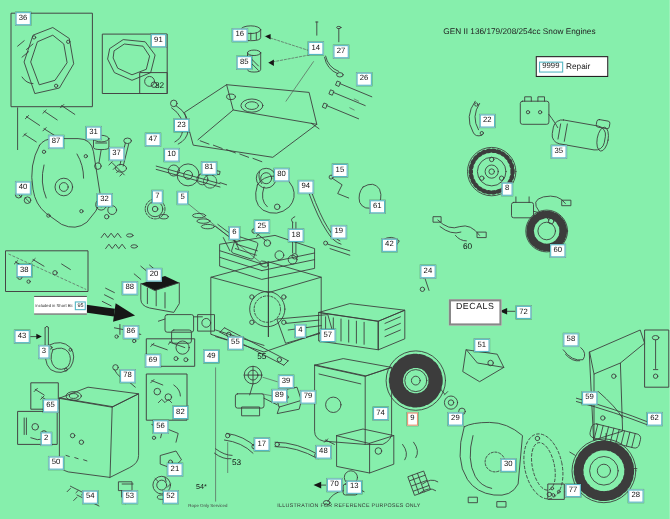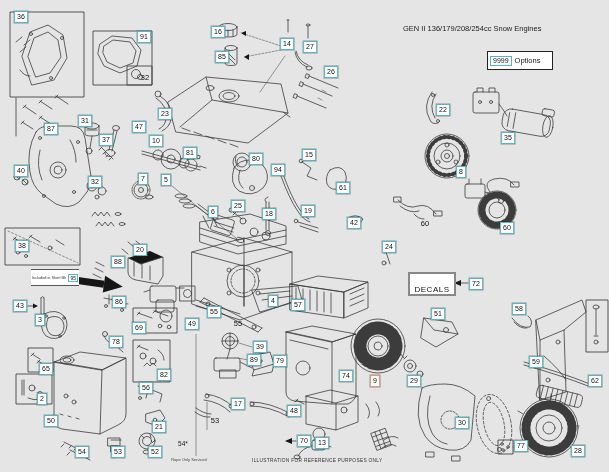--- a/index.html
+++ b/index.html
@@ -1,35 +1,35 @@
 <!DOCTYPE html>
 <html><head>
 <meta charset="utf-8">
 <style>
   html,body{margin:0;padding:0;background:#fff;}
-  .stage{position:relative;width:609px;height:472px;background:#e5e5e5;overflow:hidden;
+  .stage{position:relative;width:609px;height:472px;background:#86efac;overflow:hidden;
          font-family:"Liberation Sans","DejaVu Sans",sans-serif;color:#1a1a1a;}
   svg.art{position:absolute;left:0;top:0;}
   svg.art *{vector-effect:non-scaling-stroke;}
   .ln{stroke:#3c3c3c;fill:none;stroke-width:0.8;stroke-linejoin:round;stroke-linecap:round;}
   .ln2{stroke:#555;fill:none;stroke-width:0.6;}
   .blk{fill:#161616;stroke:none;}
   .panel{stroke:#444;fill:none;stroke-width:0.9;}
   .co{position:absolute;transform:translate(-50%,-50%);background:#fff;color:#101010;
       font-size:7px;line-height:8px;padding:1px 2px;border:1.6px solid #55b7c4;
       box-shadow:0 0 0 0.5px rgba(40,40,40,.45);white-space:nowrap;z-index:5;}
   .co.orange{border-color:#e89673;}
   .co.plain{border:none;background:transparent;box-shadow:none;font-size:7.5px;padding:0;}
   .title{position:absolute;left:403px;top:24px;font-size:7.5px;color:#222;white-space:nowrap;z-index:4;}
   .optbox{position:absolute;left:487px;top:51px;width:60px;height:17px;border:1px solid #222;
           background:#fff;display:flex;align-items:center;gap:3px;padding:0 2px;z-index:5;}
   .optnum{border:1.4px solid #55b7c4;font-size:7px;line-height:8px;padding:0 2px;background:#fff;}
   .optlbl{font-size:7.5px;}
   .decals{position:absolute;left:408px;top:272px;width:44px;height:20px;border:2px solid #888;
-          background:#fff;display:flex;align-items:flex-end;justify-content:center;
+          background:#fff;display:flex;align-items:flex-start;justify-content:center;
           font-size:8px;letter-spacing:.5px;color:#111;z-index:5;}
   .carbkit{position:absolute;left:238px;top:429px;width:46px;height:27px;border:1.4px solid #333;
            background:#fff;display:flex;flex-direction:column;align-items:center;justify-content:center;
            font-size:7.5px;line-height:9px;color:#111;z-index:5;}
   .stripnote{position:absolute;left:31px;top:269px;width:46px;height:15px;z-index:5;
              border-top:0.8px solid #555;border-bottom:0.8px solid #555;
              display:flex;align-items:center;gap:2px;padding:0 1px;background:#fff;}
   .stripnote .t{font-size:3.8px;color:#333;white-space:nowrap;overflow:hidden;}
   .stripnote .b{border:1.2px solid #55b7c4;font-size:5px;line-height:6px;padding:0 1px;background:#fff;}
   .astmark{position:absolute;left:183px;top:443px;transform:translate(-50%,-50%);font-size:6.5px;z-index:4;}
@@ -556,21 +556,21 @@
   <g>
     <path class="ln" d="M287,441 H296"></path>
         <polygon class="blk" points="285,441 292,438 292,444"></polygon>
   </g>
 </svg>
 
   <div class="title">GEN II 136/179/208/254cc Snow Engines</div>
 
   <div class="optbox">
     <span class="optnum">9999</span>
-    <span class="optlbl">Options</span>
+    <span class="optlbl">Repair</span>
   </div>
 
   <div class="decals">
     <span>DECALS</span>
   </div>
 
 
   <div class="stripnote">
     <span class="t">Included in Short Block</span>
     <span class="b">95</span>

